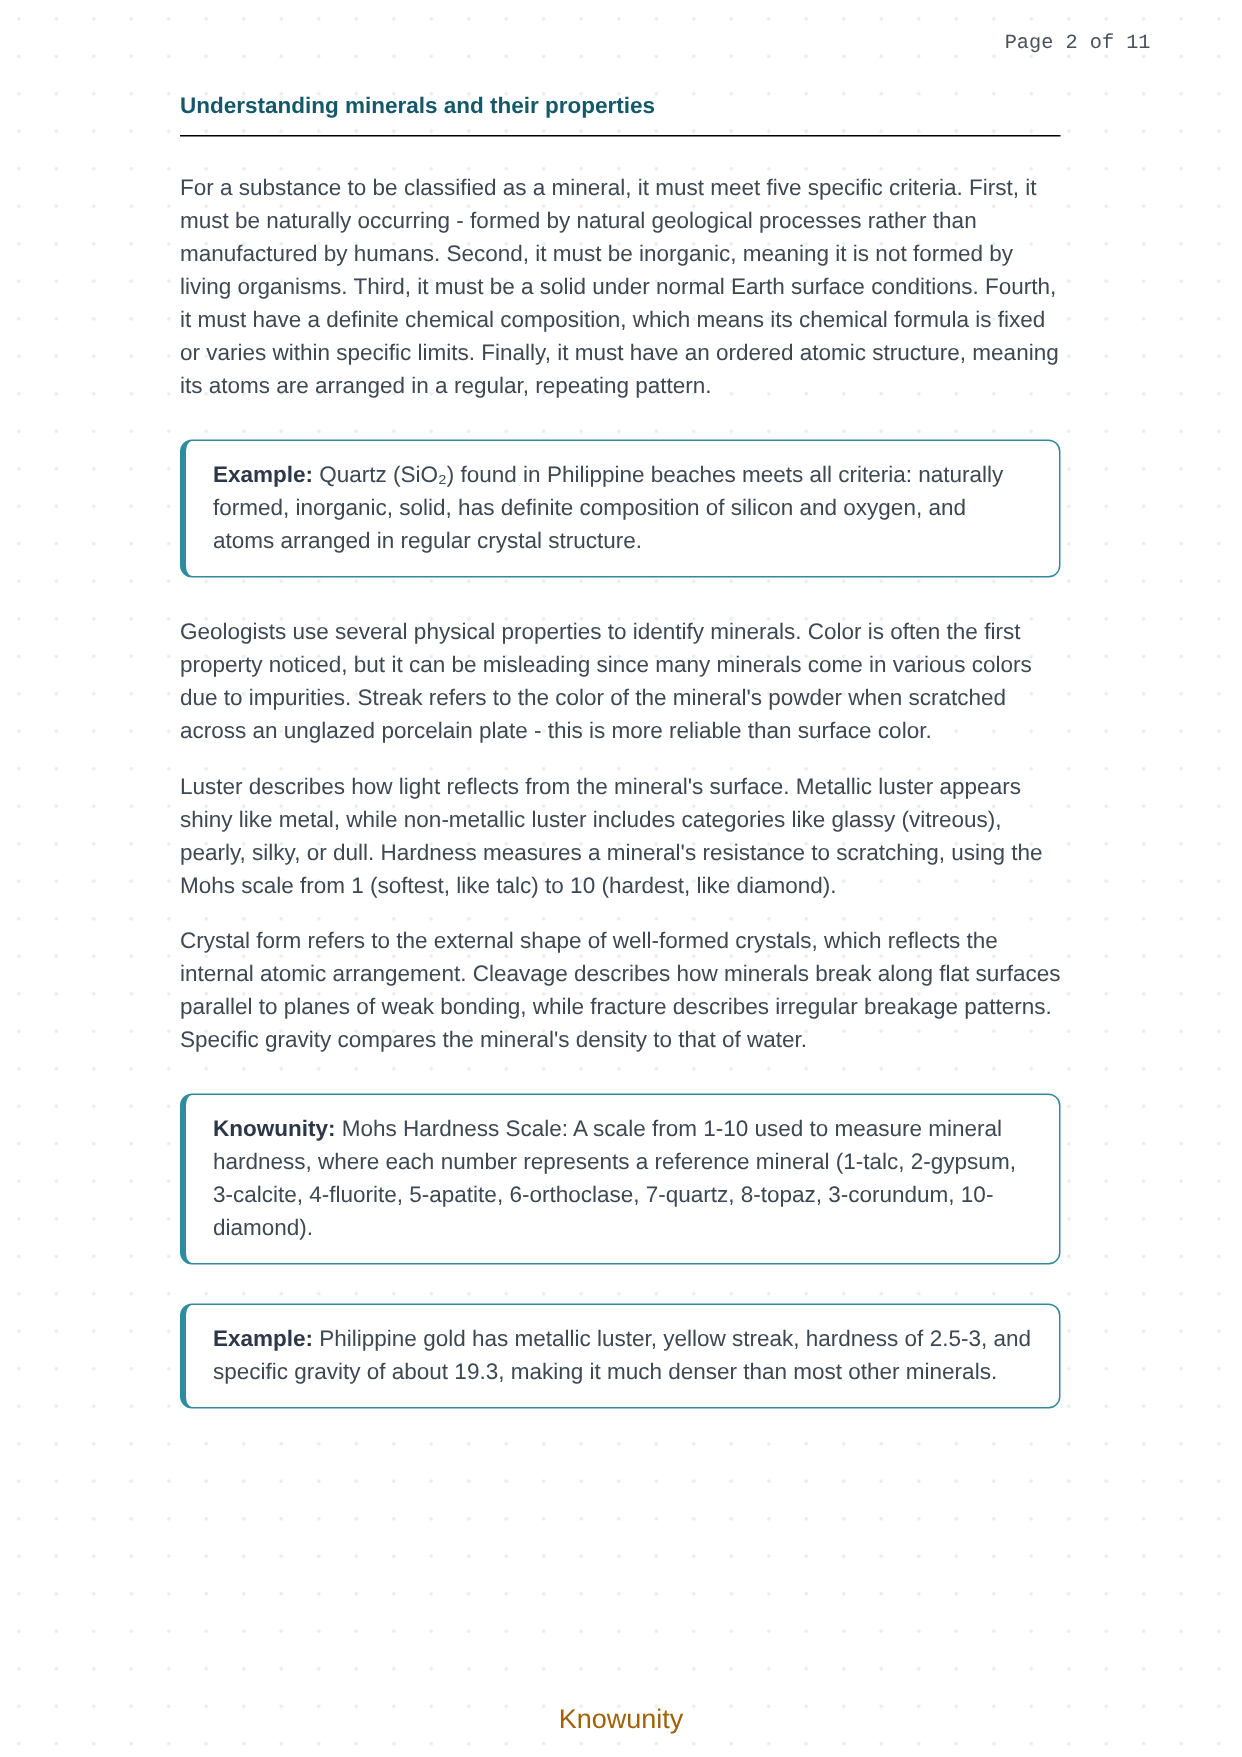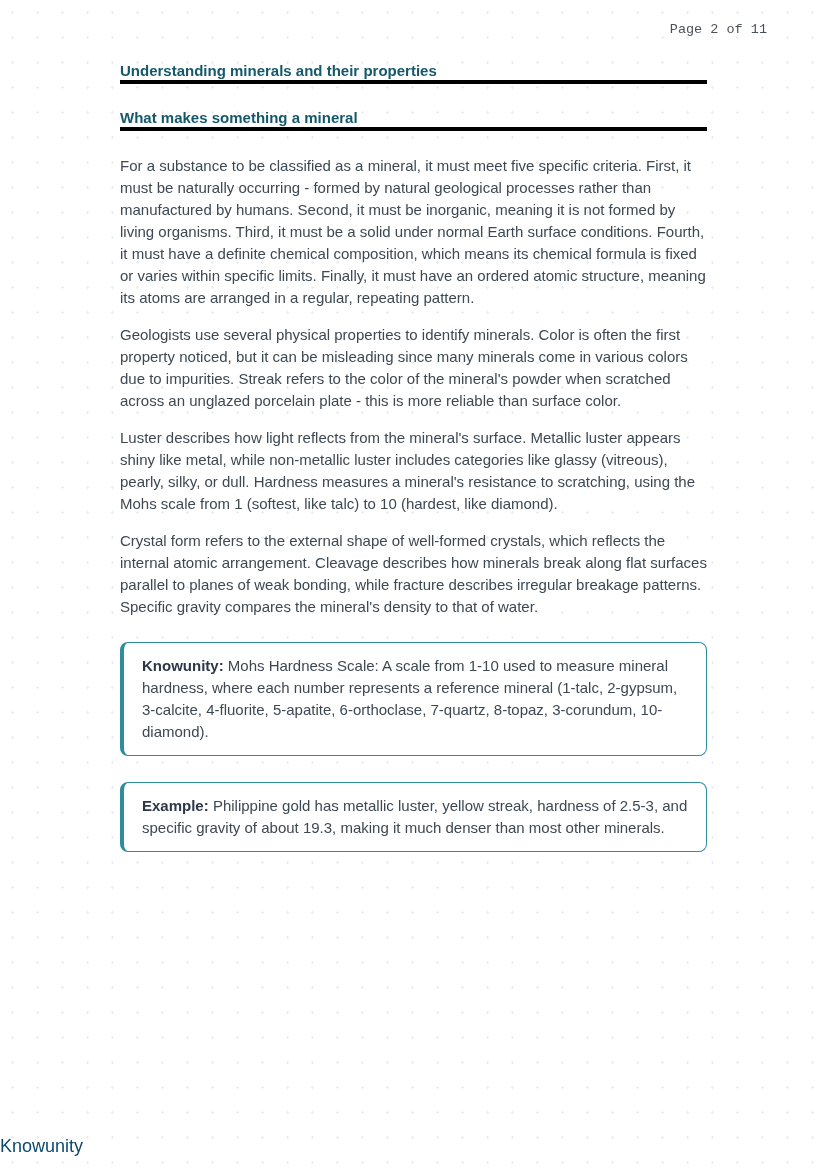--- a/index.html
+++ b/index.html
@@ -32,21 +32,22 @@
     width: 587px;
     margin-left: 120px;
     padding-top: 62px;
   }
 
   h2.section-heading {
     font-size: 15px;
     font-weight: 700;
     color: #14596a;
     line-height: 1.2;
-    border-bottom: 4px solid #000000;
+    padding-bottom: 10px;
+    border-bottom: 1px solid #000000;
     margin: 25px 0 24px 0;
   }
 
   section:first-child h2.section-heading {
     margin-top: 0;
   }
 
   p.body-text {
     font-size: 15px;
     line-height: 22px;
@@ -72,39 +73,45 @@
   .callout strong {
     font-weight: 700;
     color: #2d3748;
   }
 
   .footer {
     position: absolute;
     left: 0;
     bottom: 14px;
     width: 100%;
+    text-align: center;
     font-size: 18px;
-    color: #0c4a6e;
+    color: #a16207;
   }
 </style>
 </head>
 <body>
 
 <div class="page-indicator">Page 2 of 11</div>
 
 <main class="content">
 
   <section>
     <h2 class="section-heading">Understanding minerals and their properties</h2>
   </section>
 
   <section>
-    <h2 class="section-heading">What makes something a mineral</h2>
     <p class="body-text">For a substance to be classified as a mineral, it must meet five specific criteria. First, it must be naturally occurring - formed by natural geological processes rather than manufactured by humans. Second, it must be inorganic, meaning it is not formed by living organisms. Third, it must be a solid under normal Earth surface conditions. Fourth, it must have a definite chemical composition, which means its chemical formula is fixed or varies within specific limits. Finally, it must have an ordered atomic structure, meaning its atoms are arranged in a regular, repeating pattern.</p>
 
+    <div class="callout">
+      <p class="callout-text">
+        <strong>Example:</strong>
+        <span>Quartz (SiO₂) found in Philippine beaches meets all criteria: naturally formed, inorganic, solid, has definite composition of silicon and oxygen, and atoms arranged in regular crystal structure.</span>
+      </p>
+    </div>
   </section>
 
   <section>
     <p class="body-text">Geologists use several physical properties to identify minerals. Color is often the first property noticed, but it can be misleading since many minerals come in various colors due to impurities. Streak refers to the color of the mineral's powder when scratched across an unglazed porcelain plate - this is more reliable than surface color.</p>
     <p class="body-text">Luster describes how light reflects from the mineral's surface. Metallic luster appears shiny like metal, while non-metallic luster includes categories like glassy (vitreous), pearly, silky, or dull. Hardness measures a mineral's resistance to scratching, using the Mohs scale from 1 (softest, like talc) to 10 (hardest, like diamond).</p>
     <p class="body-text">Crystal form refers to the external shape of well-formed crystals, which reflects the internal atomic arrangement. Cleavage describes how minerals break along flat surfaces parallel to planes of weak bonding, while fracture describes irregular breakage patterns. Specific gravity compares the mineral's density to that of water.</p>
 
     <div class="callout">
       <p class="callout-text">
         <strong>Knowunity:</strong>

